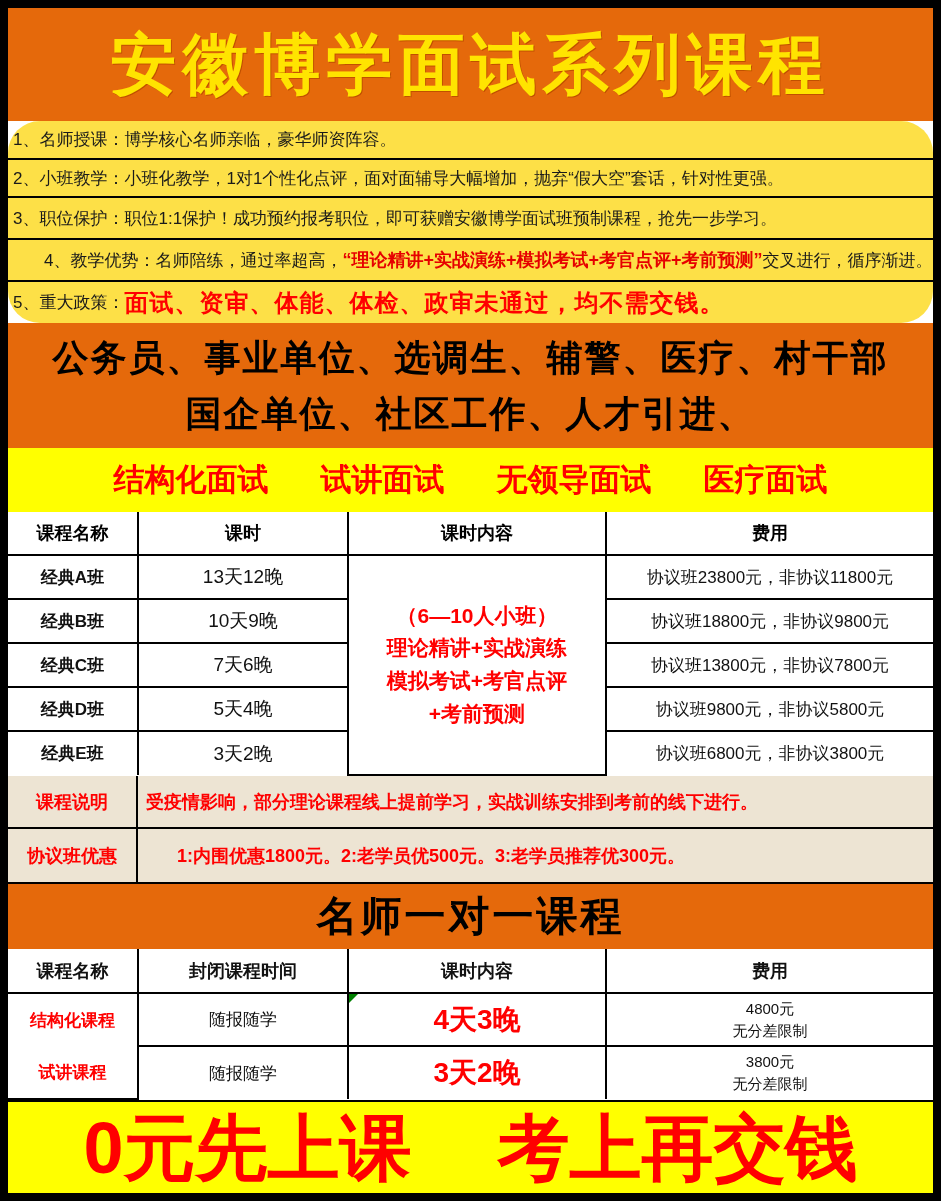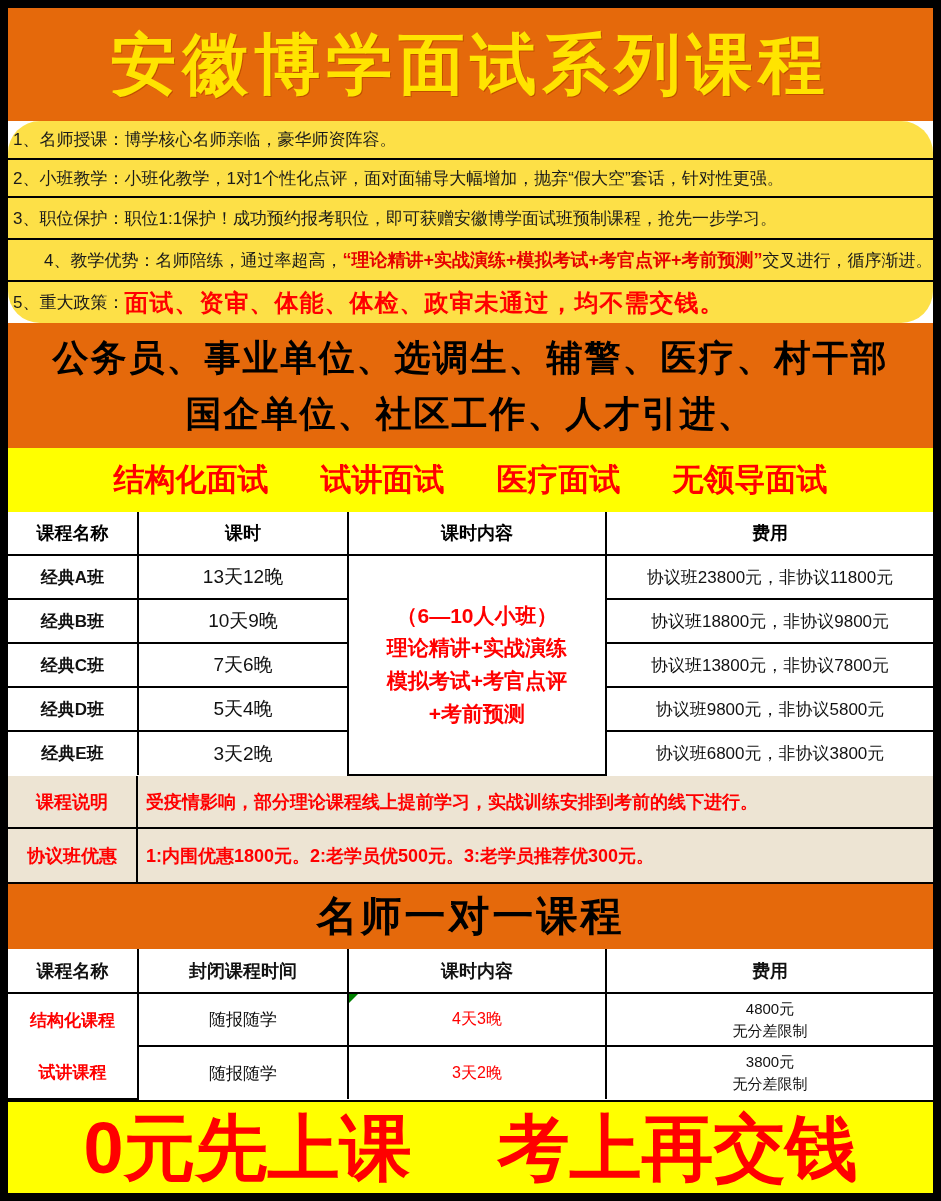--- a/index.html
+++ b/index.html
@@ -113,21 +113,21 @@
   .course-table tbody tr:last-child td { border-bottom: none; }
 
   
   .notes { flex: 0 0 auto; background: #EDE4D3; }
   .note-row {
     display: flex;
     height: 53px;
     border-bottom: 2px solid #000;
     align-items: stretch;
   }
-  .note-row:last-child { border-bottom: none; }
+  .note-row:last-child { border-bottom: none; gap: 31px; }
   .note-label {
     width: 130px;
     flex: 0 0 130px;
     border-right: 2px solid #000;
     display: flex;
     align-items: center;
     justify-content: center;
     color: #FF0000;
     font-weight: bold;
     font-size: 18px;
@@ -167,22 +167,22 @@
   .one-table .course-names-inner {
     height: 104px;
     display: flex;
     flex-direction: column;
     justify-content: space-around;
     align-items: center;
   }
   .one-table td.time { font-size: 17px; }
   .one-table td.duration {
     color: #FF0000;
-    font-weight: normal;
-    font-size: 16px;
+    font-weight: bold;
+    font-size: 28px;
     position: relative;
   }
   .one-table td.fee2 { font-size: 15px; line-height: 1.45; }
   .one-table tbody tr:last-child td { border-bottom: none; }
   .corner-marker {
     position: absolute;
     top: 0; left: 0;
     width: 0; height: 0;
     border-top: 9px solid #008000;
     border-right: 9px solid transparent;
@@ -237,22 +237,22 @@
   </section>
 
   <section class="audience">
     <div>公务员、事业单位、选调生、辅警、医疗、村干部</div>
     <div>国企单位、社区工作、人才引进、</div>
   </section>
 
   <section class="types">
     <span>结构化面试</span>
     <span>试讲面试</span>
+    <span>无领导面试</span>
     <span>医疗面试</span>
-    <span>无领导面试</span>
   </section>
 
   <table class="course-table">
     <colgroup>
         <col style="width:130px">
         <col style="width:210px">
         <col style="width:258px">
         <col style="width:327px">
       </colgroup>
     <thead>

